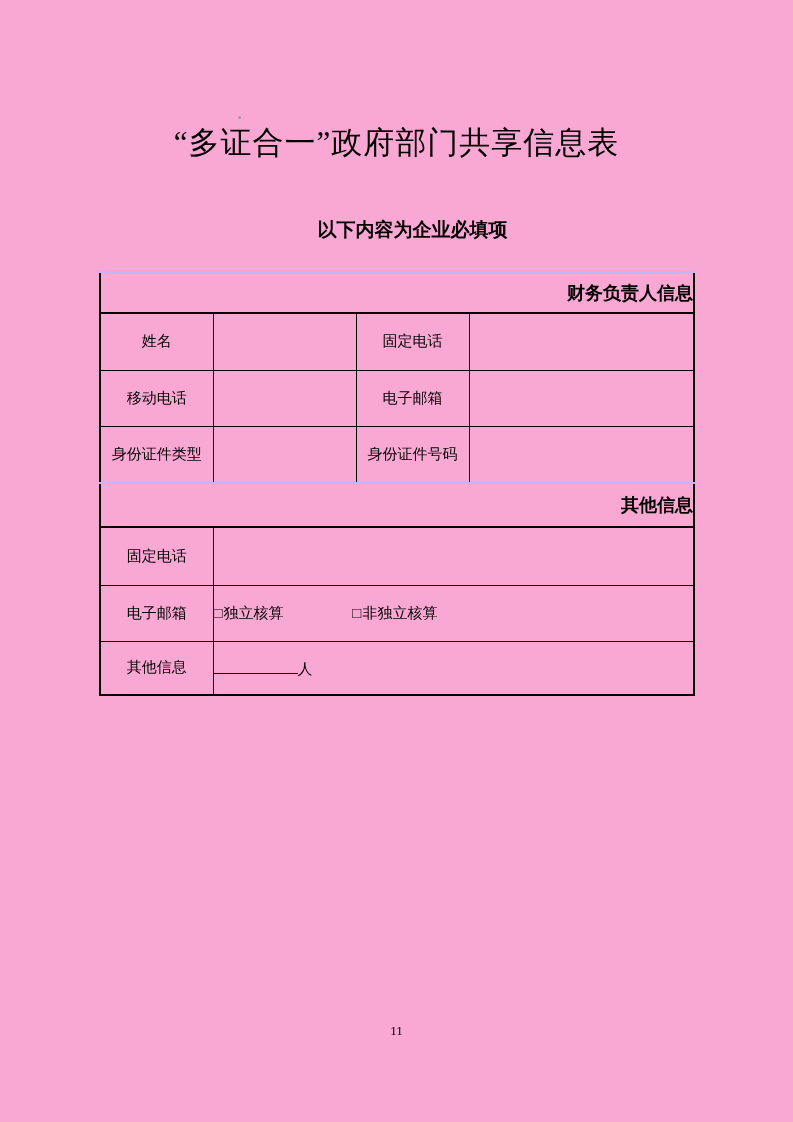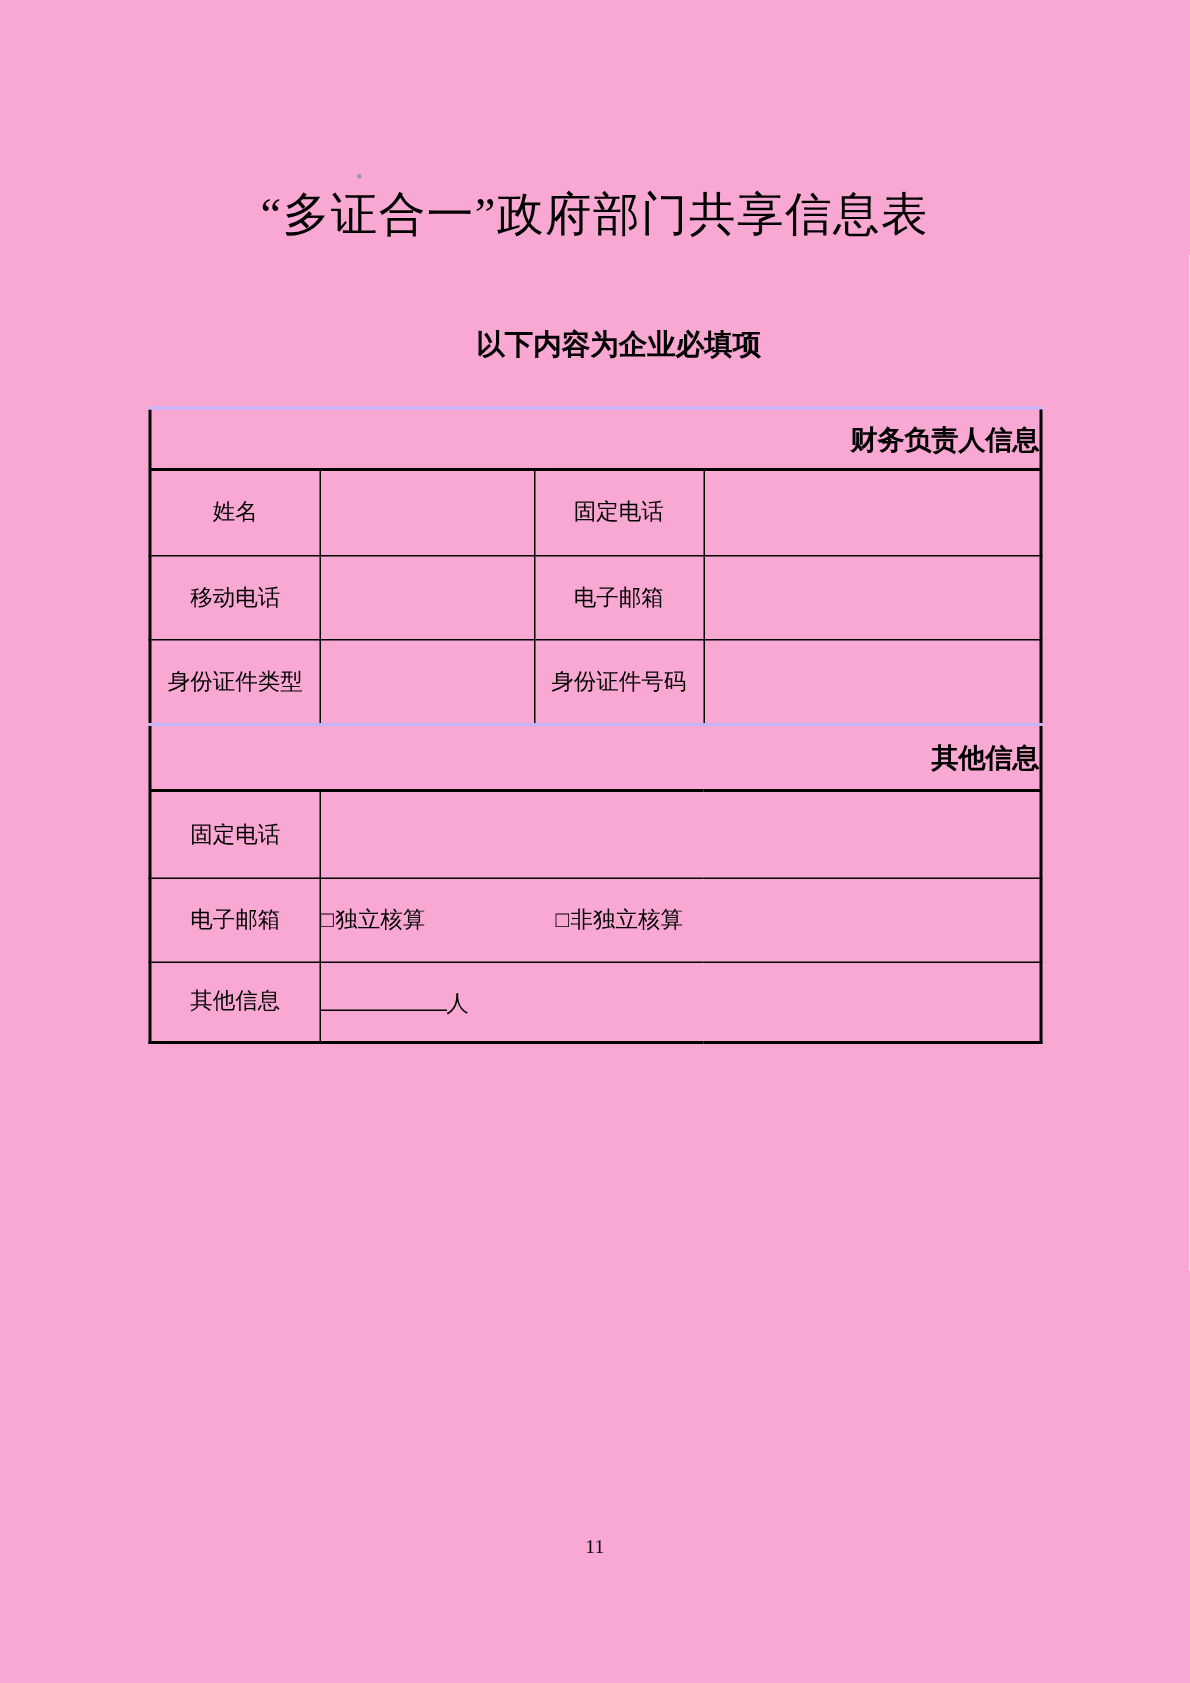--- a/index.html
+++ b/index.html
@@ -74,21 +74,21 @@
   }
   td.content-cell {
     padding-left: 21px;
     text-align: left;
   }
   .option {
     display: inline-block;
     font-size: 15px;
     text-align: right;
   }
-  .option + .option { margin-left: 83px; }
+  .option + .option { margin-left: 65px; }
   .option .box-glyph { margin-right: 1px; }
   .fill-blank {
     display: inline-block;
     width: 84px;
     border-bottom: 1.5px solid #000000;
     height: 18px;
     vertical-align: baseline;
   }
   .page-number {
     position: absolute;

